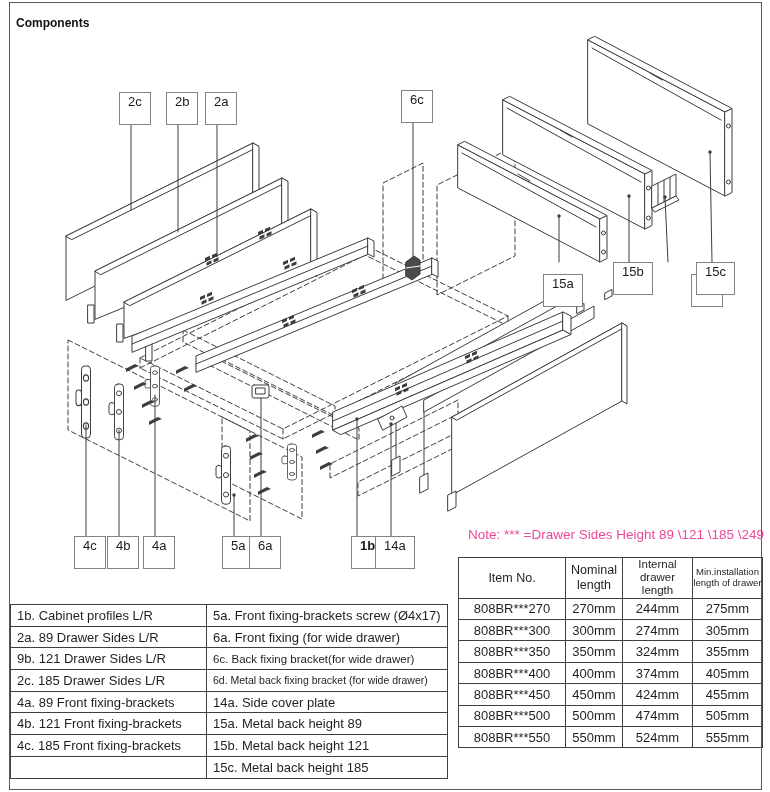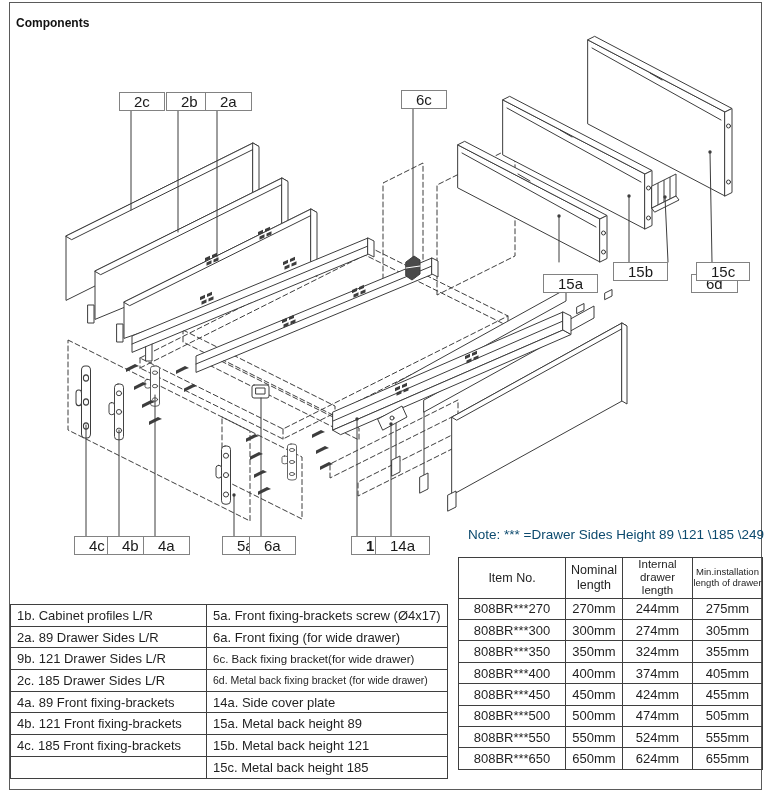--- a/index.html
+++ b/index.html
@@ -6,24 +6,24 @@
   html,body{margin:0;padding:0;}
   body{
     width:770px;height:792px;position:relative;background:#fff;overflow:hidden;
     font-family:"Liberation Sans", sans-serif;color:#1f1f1f;
   }
   .page-border{position:absolute;left:9px;top:2px;width:753px;height:788px;border:1px solid #5a5a5a;box-sizing:border-box;}
   .title{position:absolute;left:16px;top:16px;font-size:12px;font-weight:bold;color:#111;}
   .diagram-svg{position:absolute;left:0;top:0;}
   .plabel{
     position:absolute;border:1px solid #828282;background:#fff;color:#1a1a1a;
-    font-size:15px;height:19px;line-height:17px;text-align:center;box-sizing:border-box;
-    min-width:24px;padding:0 14px;
+    font-size:13px;height:33px;line-height:17px;text-align:center;box-sizing:border-box;
+    min-width:24px;padding:0 8px;
   }
-  .note{position:absolute;left:468px;top:527px;font-size:13.5px;color:#0c4a6e;white-space:nowrap;}
+  .note{position:absolute;left:468px;top:527px;font-size:13.5px;color:#ec4899;white-space:nowrap;}
   table{border-collapse:collapse;table-layout:fixed;}
   td,th{border:1px solid #3f3f3f;overflow:hidden;}
   .legend{position:absolute;left:10px;top:604px;width:437px;font-size:13px;}
   .legend td{height:20.7px;padding:0 0 0 6px;white-space:nowrap;}
   .legend td.c-sm1{font-size:11.5px;}
   .legend td.c-sm2{font-size:10.5px;}
   .spec{position:absolute;left:458px;top:557px;width:304px;font-size:13px;text-align:center;}
   .spec th{height:35px;font-weight:normal;font-size:12.5px;line-height:1.15;padding:0;}
   .spec th.h-int{font-size:11.5px;}
   .spec th.h-min{font-size:9.5px;margin-left:28px;}
@@ -350,20 +350,14 @@
       <td>500mm</td>
       <td>474mm</td>
       <td>505mm</td>
     </tr>
     <tr>
       <td>808BR***550</td>
       <td>550mm</td>
       <td>524mm</td>
       <td>555mm</td>
     </tr>
-    <tr>
-      <td>808BR***650</td>
-      <td>650mm</td>
-      <td>624mm</td>
-      <td>655mm</td>
-    </tr>
   </tbody>
 </table>
 
 </body></html>

